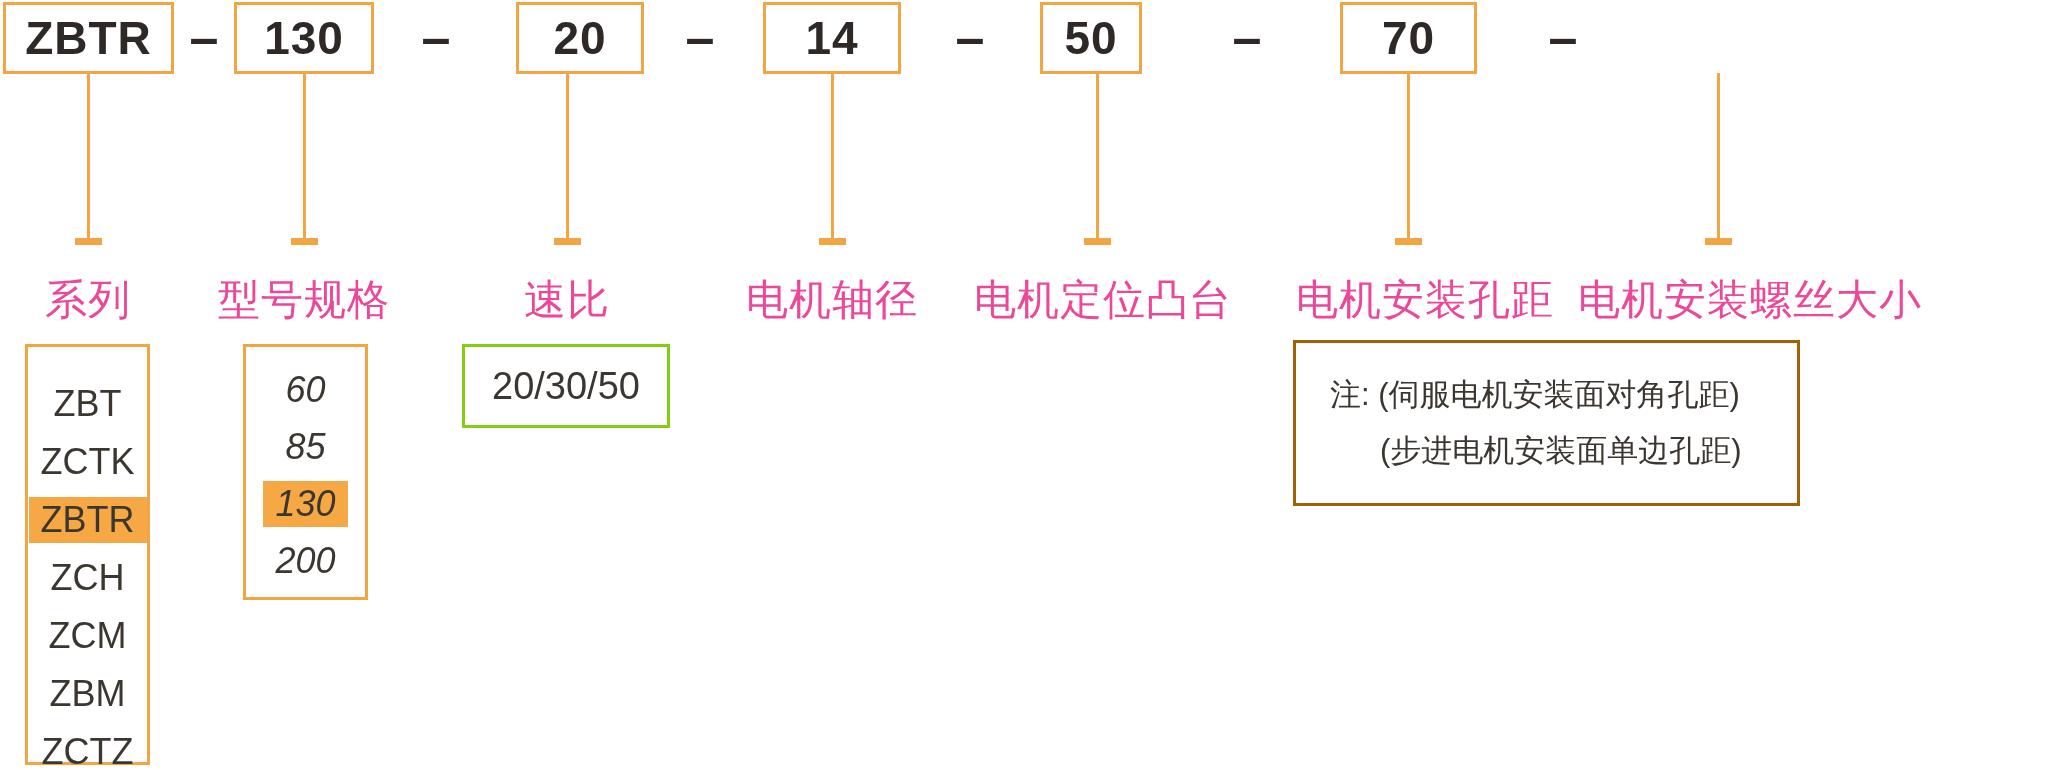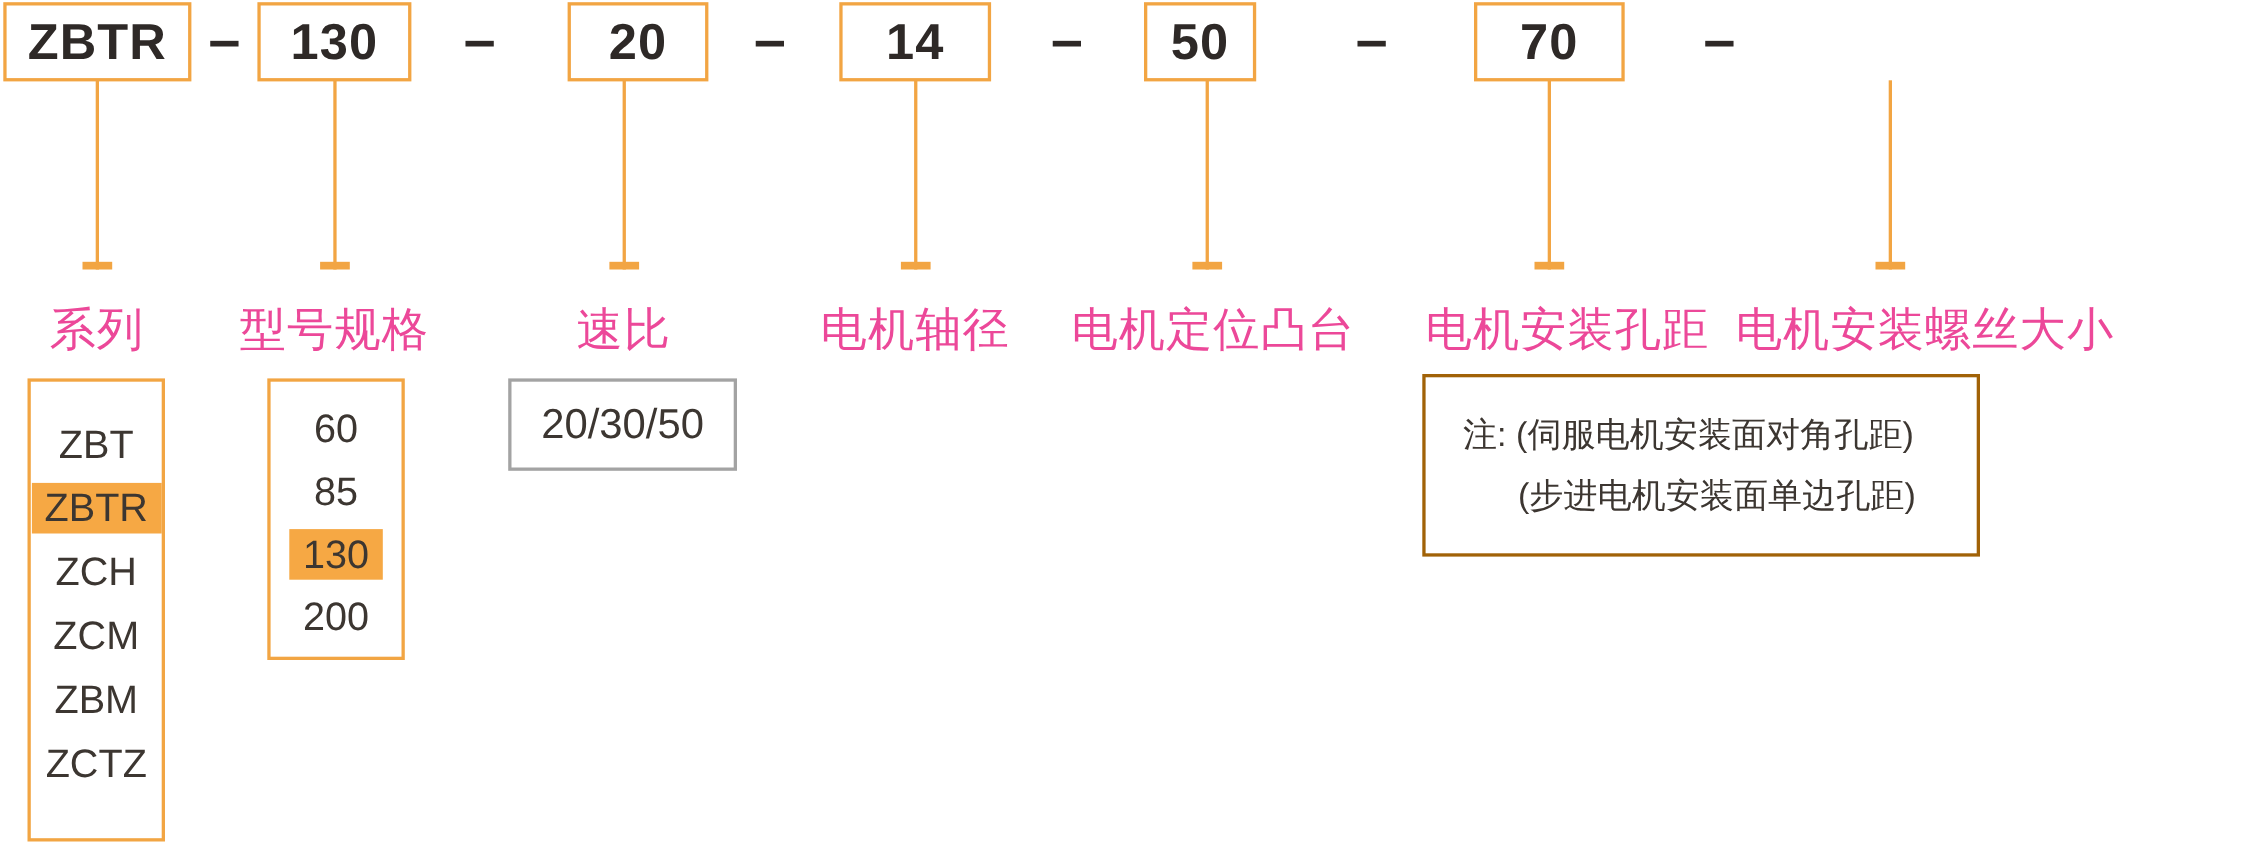--- a/index.html
+++ b/index.html
@@ -83,36 +83,36 @@
     background: #ffffff;
   }
   .series-box { left: 25px; top: 344px; width: 125px; height: 421px; padding-top: 28px; }
   .spec-box   { left: 243px; top: 344px; width: 125px; height: 256px; padding-top: 14px; }
   .list-item {
     height: 58px;
     display: flex;
     align-items: center;
     justify-content: center;
   }
-  .spec-box .list-item { height: 57px; }
+  .spec-box .list-item { height: 57px; font-style: italic; }
   .list-item span {
     font-size: 36px;
     color: #3C3631;
     padding: 2px 12px;
     white-space: nowrap;
   }
   .list-item.selected span {
     background: #F6A844;
   }
   
   .ratio-box {
     position: absolute;
     left: 462px; top: 344px; width: 208px; height: 84px;
     box-sizing: border-box;
-    border: 3px solid #a3a3a3;
+    border: 3px solid #84cc16;
     display: flex;
     align-items: center;
     justify-content: center;
   }
   .ratio-box span { font-size: 38px; color: #3C3631; white-space: nowrap; }
   
   .note-box {
     position: absolute;
     left: 1293px; top: 340px; width: 507px; height: 166px;
     box-sizing: border-box;
@@ -176,20 +176,23 @@
   <div class="seg-label" style="left:567px;">速比</div>
   <div class="seg-label" style="left:832px;">电机轴径</div>
   <div class="seg-label" style="left:1103px;">电机定位凸台</div>
   <div class="seg-label" style="left:1425px;">电机安装孔距</div>
   <div class="seg-label" style="left:1750px;">电机安装螺丝大小</div>
 
   <div class="list-box series-box">
     <div class="list-item">
         <span>ZBT</span>
       </div>
+    <div class="list-item">
+        <span>ZCTK</span>
+      </div>
     <div class="list-item selected">
         <span>ZBTR</span>
       </div>
     <div class="list-item">
         <span>ZCH</span>
       </div>
     <div class="list-item">
         <span>ZCM</span>
       </div>
     <div class="list-item">

